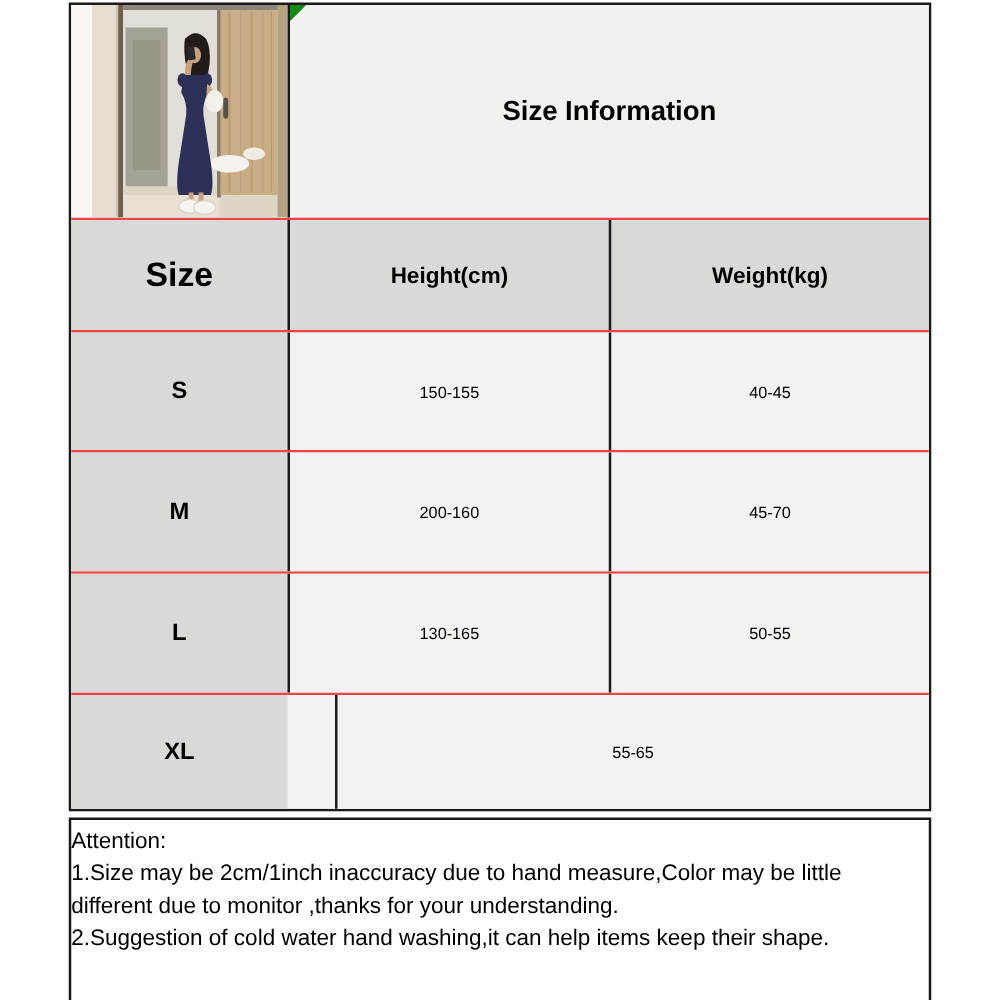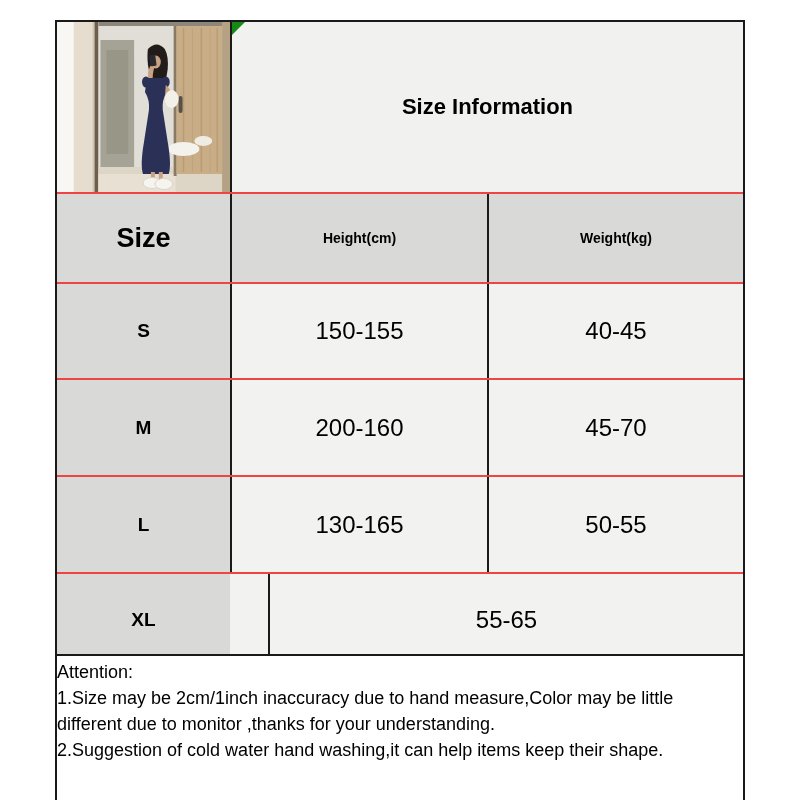--- a/index.html
+++ b/index.html
@@ -6,21 +6,21 @@
   body {
     width: 800px; height: 800px;
     background: #ffffff;
     font-family: "Liberation Sans", sans-serif;
     color: #000000;
     position: relative;
     overflow: hidden;
   }
   .sheet {
     position: absolute;
-    left: 55px; top: 20px;
+    left: 55px; top: 2px;
     width: 690px;
     border: 2px solid #1a1a1a;
     box-sizing: border-box;
     background: #f2f2f1;
   }
   .row { display: flex; }
   .row + .row { border-top: 2px solid #ef4444; }
   .cell {
     box-sizing: border-box;
     display: flex;
@@ -47,30 +47,30 @@
     position: absolute;
     top: 0; left: 0;
     width: 0; height: 0;
     border-top: 13px solid #168a16;
     border-right: 13px solid transparent;
   }
 
   
   .header-row { height: 88px; background: #d9d9d8; }
   .size-col-head { font-size: 27px; font-weight: 700; }
-  .col-head { font-size: 14px; font-weight: 700; text-align: right; }
+  .col-head { font-size: 18px; font-weight: 700; text-align: right; }
 
   
   .body-row { background: #f2f2f1; }
   .row-s  { height: 94px; }
   .row-m  { height: 95px; }
   .row-l  { height: 95px; }
   .row-xl { height: 91px; gap: 38px; }
   .size-label-cell { background: #d9d9d8; font-size: 19px; font-weight: 700; }
-  .value-cell { font-size: 24px; font-weight: 400; background: #f2f2f1; }
+  .value-cell { font-size: 13px; font-weight: 400; background: #f2f2f1; }
 
   
   .attention-box {
     position: absolute;
     left: 55px; top: 654px;
     width: 690px; height: 171px;
     box-sizing: border-box;
     border: 2px solid #1a1a1a;
     background: #ffffff;
     padding: 3px 0;

